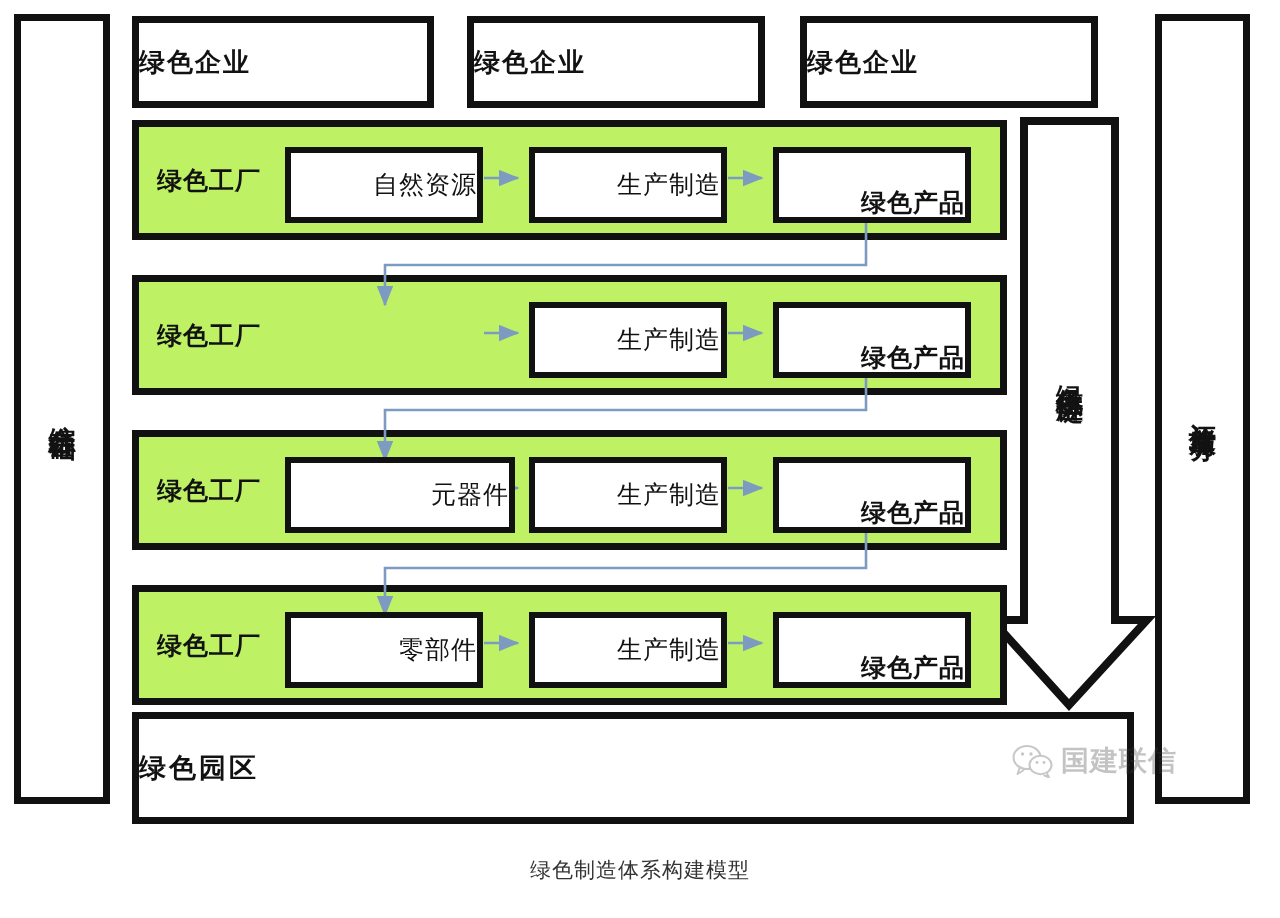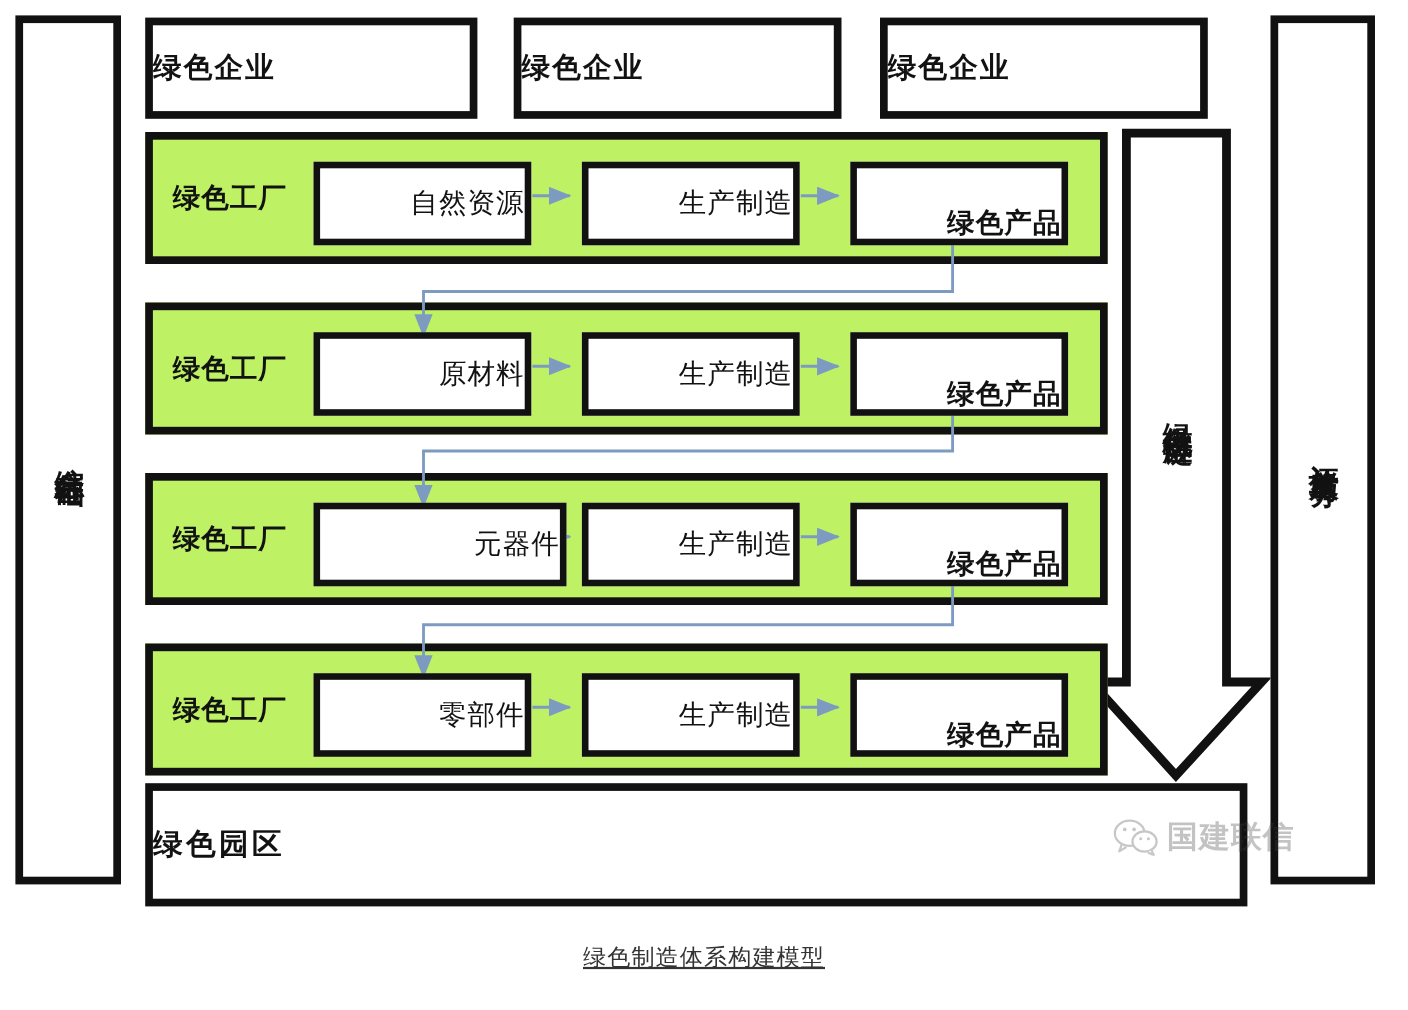--- a/index.html
+++ b/index.html
@@ -143,21 +143,20 @@
   #caption {
     position: absolute;
     left: 0;
     top: 856px;
     width: 1280px;
     text-align: center;
     font-family: "DejaVu Sans", "Liberation Sans", sans-serif;
     font-size: 21px;
     color: #333333;
     letter-spacing: 1px;
-    text-decoration: underline;
   }
 </style>
 </head>
 <body>
 
 <div id="stage">
 
   <div class="pillar" style="left:14px; top:14px; width:96px; height:790px;">
     <span class="vlabel">综合基础</span>
   </div>
@@ -193,23 +192,20 @@
     <div class="node" style="left:390px; top:20px; width:198px; height:76px;">
       <span class="label">生产制造</span>
     </div>
     <div class="node product" style="left:634px; top:20px; width:198px; height:76px;">
       <span class="label">绿色产品</span>
     </div>
   </div>
 
   <div class="factory-row" style="left:132px; top:275px; width:875px; height:120px;">
     <span class="factory-tag">绿色工厂</span>
-    <div class="node" style="left:146px; top:20px; width:198px; height:76px;">
-      <span class="label">原材料</span>
-    </div>
     <div class="node" style="left:390px; top:20px; width:198px; height:76px;">
       <span class="label">生产制造</span>
     </div>
     <div class="node product" style="left:634px; top:20px; width:198px; height:76px;">
       <span class="label">绿色产品</span>
     </div>
   </div>
 
   <div class="factory-row" style="left:132px; top:430px; width:875px; height:120px;">
     <span class="factory-tag">绿色工厂</span>

